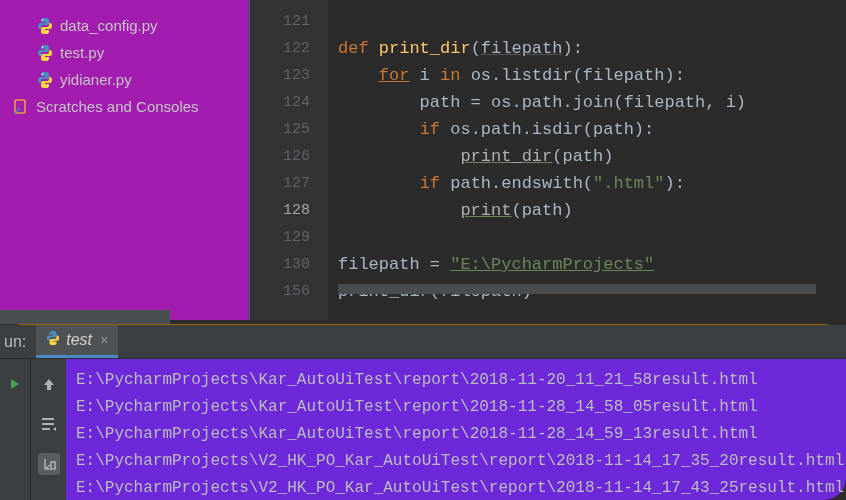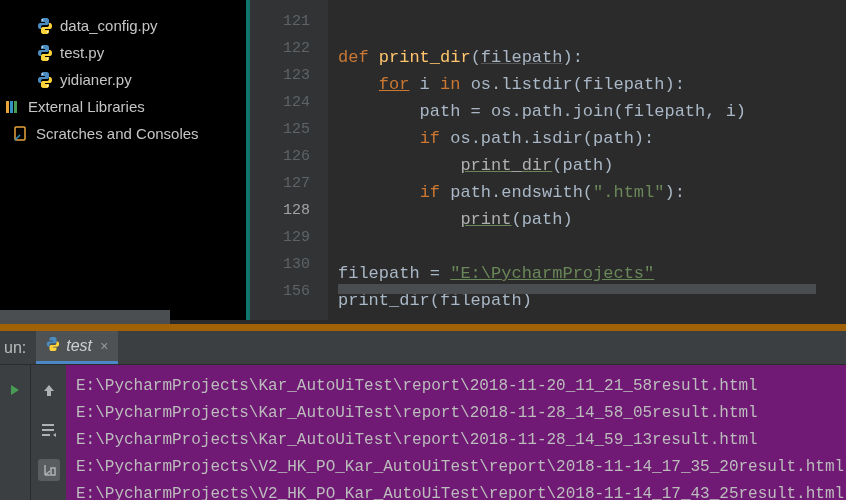--- a/index.html
+++ b/index.html
@@ -12,24 +12,24 @@
     color: #a9b7c6;
     overflow: hidden;
     position: relative;
   }
   .top-area {
     display: flex;
     height: 320px;
   }
   .sidebar {
     width: 250px;
-    background: #000000;
+    background: #a21caf;
     padding-top: 2px;
     color: #bbbbbb;
-    border-right: 4px solid #0f766e;
+    border-right: 1px solid #0f766e;
   }
   .tree-item {
     display: flex;
     align-items: center;
     height: 27px;
     padding-left: 6px;
     font-size: 15px;
     color: #c5c5c5;
     white-space: nowrap;
   }
@@ -63,21 +63,21 @@
     padding-right: 18px;
     color: #5e6367;
     font-family: "Consolas","Courier New",monospace;
     font-size: 15px;
     position: relative;
   }
   .gutter-line.sel { color: #a4a3a3; }
   .code-area {
     position: absolute;
     left: 70px; right: 0; top: 0; bottom: 0;
-    padding-top: 17px;
+    padding-top: 8px;
     font-family: "Consolas","Courier New",monospace;
     font-size: 17px;
     line-height: 27px;
   }
   .code-line {
     height: 27px;
     white-space: pre;
     padding-left: 10px;
   }
   .kw { color: #cc7832; }
@@ -98,22 +98,23 @@
   }
   .sidebar-bottom-shadow {
     position: absolute;
     left: 0; top: 310px;
     width: 170px; height: 14px;
     background: #4b4e50;
   }
   .run-panel {
     position: absolute;
     left: 0; right: 0; top: 324px; bottom: 0;
-    background: #701a75;
-    border-top: 7px solid #a16207;
+    background: #6d28d9;
+    border-top: 1px solid #a16207;
+    border-radius: 22px;
   }
   .run-header {
     height: 34px;
     background: #3c3f41;
     display: flex;
     align-items: center;
     border-bottom: 1px solid #2b2b2b;
   }
   .run-label {
     color: #bbbbbb;
@@ -202,30 +203,20 @@
     <div class="tree-item tree-file">
       <span class="py-icon">
         <svg width="16" height="16" viewBox="0 0 16 16">
             <path fill="#4b8bbe" d="M7 0C4 0 4 2 4 2v2h4v1H3C3 5 1 5 1 8s2 3 2 3h1V9c0-2 2-2 2-2h4c2 0 2-2 2-2V2s0-2-3-2H7z"></path>
             <circle cx="5.5" cy="2" r="0.8" fill="#fff"></circle>
             <path fill="#ffd43b" d="M9 16c3 0 3-2 3-2v-2H8v-1h5c0 0 2 0 2-3s-2-3-2-3h-1v2c0 2-2 2-2 2H6c-2 0-2 2-2 2v3s0 2 3 2h2z"></path>
             <circle cx="10.5" cy="14" r="0.8" fill="#fff"></circle>
           </svg>
       </span>
       <span>yidianer.py</span>
-    </div>
-    <div class="tree-item" style="padding-left:4px;">
-      <span class="lib-icon">
-        <svg width="18" height="18" viewBox="0 0 18 18">
-            <rect x="2" y="3" width="3" height="12" fill="#e8a33d"></rect>
-            <rect x="6" y="3" width="3" height="12" fill="#3592c4"></rect>
-            <rect x="10" y="3" width="3" height="12" fill="#499c54"></rect>
-          </svg>
-      </span>
-      <span>External Libraries</span>
     </div>
     <div class="tree-item" style="padding-left:12px;">
       <span class="scratch-icon">
         <svg width="18" height="18" viewBox="0 0 18 18">
             <rect x="3" y="2" width="10" height="13" rx="1" fill="none" stroke="#e8a33d" stroke-width="1.5"></rect>
             <path d="M3 15 L8 10" stroke="#3592c4" stroke-width="1.5"></path>
           </svg>
       </span>
       <span>Scratches and Consoles</span>
     </div>

